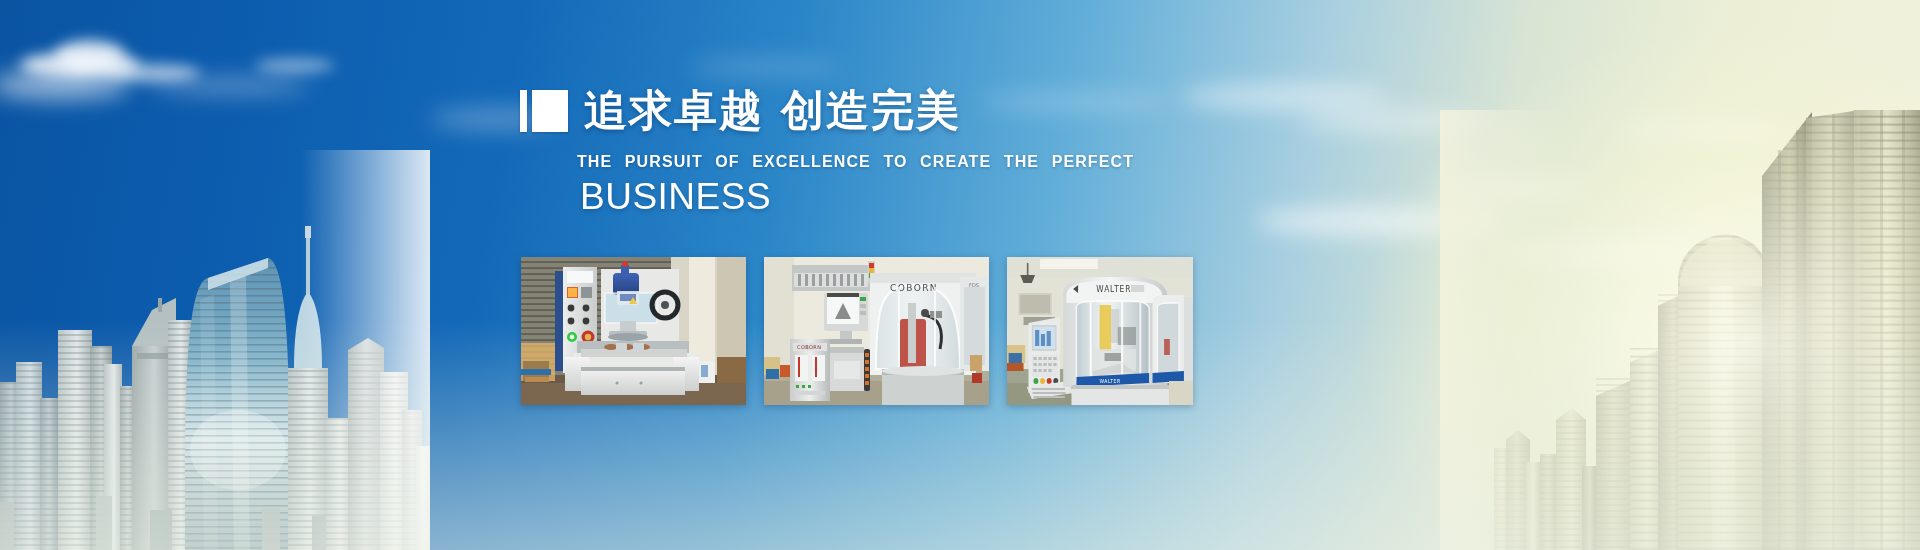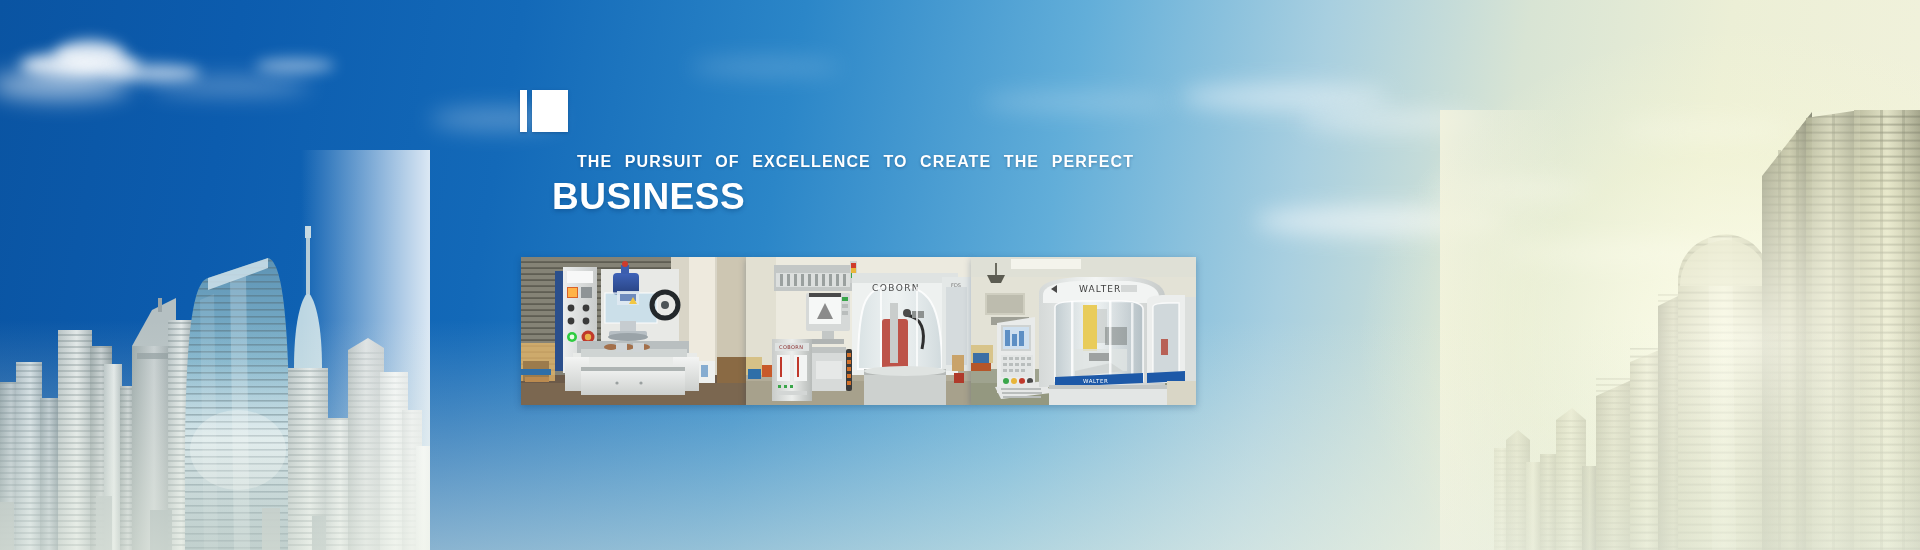--- a/index.html
+++ b/index.html
@@ -63,39 +63,39 @@
     letter-spacing:2px; white-space:nowrap;
     text-shadow:0 2px 5px rgba(0,45,95,.45);
   }
   .subline{
     margin-top:21px; margin-left:57px;
     font-size:16px; font-weight:bold; color:#ffffff;
     letter-spacing:1.1px; word-spacing:7px; white-space:nowrap;
     text-shadow:0 1px 3px rgba(0,50,100,.4);
   }
   .bizline{
-    margin-top:7px; margin-left:32px;
-    font-size:37px; font-weight:700; color:#ffffff; line-height:1.05;
+    margin-top:7px; margin-left:60px;
+    font-size:37px; font-weight:400; color:#ffffff; line-height:1.05;
     letter-spacing:.5px;
     text-shadow:0 2px 4px rgba(0,50,100,.35);
   }
 
   
   .photos{
     position:absolute; left:521px; top:257px;
-    display:flex; 
+    display:flex; gap:18px;
   }
   .photo{
     position:relative; height:148px; overflow:hidden;
     background:#cfd2cd;
     box-shadow:0 2px 7px rgba(0,40,80,.28);
   }
   .photo.p1{ width:225px; }
   .photo.p2{ width:225px; }
-  .photo.p3{ width:225px; }
+  .photo.p3{ width:186px; }
   .photo svg{ display:block; width:100%; height:100%; }
 </style>
 </head>
 <body>
 
 <div id="banner">
 
   <div>
     <div class="cloud" style="left:20px;  top:52px;  width:120px; height:26px; opacity:.80;"></div>
     <div class="cloud" style="left:55px;  top:40px;  width:70px;  height:30px; opacity:.75;"></div>
@@ -314,20 +314,21 @@
   <div class="haze-right"></div>
   <div class="haze-bottom"></div>
 
   <div class="content">
 
     <div class="head-row">
       <span class="logo-mark">
         <span class="logo-bar"></span>
         <span class="logo-sq"></span>
       </span>
+      <span class="headline">追求卓越  创造完美</span>
     </div>
 
     <div class="subline">THE PURSUIT OF EXCELLENCE TO CREATE THE PERFECT</div>
 
     <div class="bizline">BUSINESS</div>
   </div>
 
   <div class="photos">
 
     <div class="photo p1">

